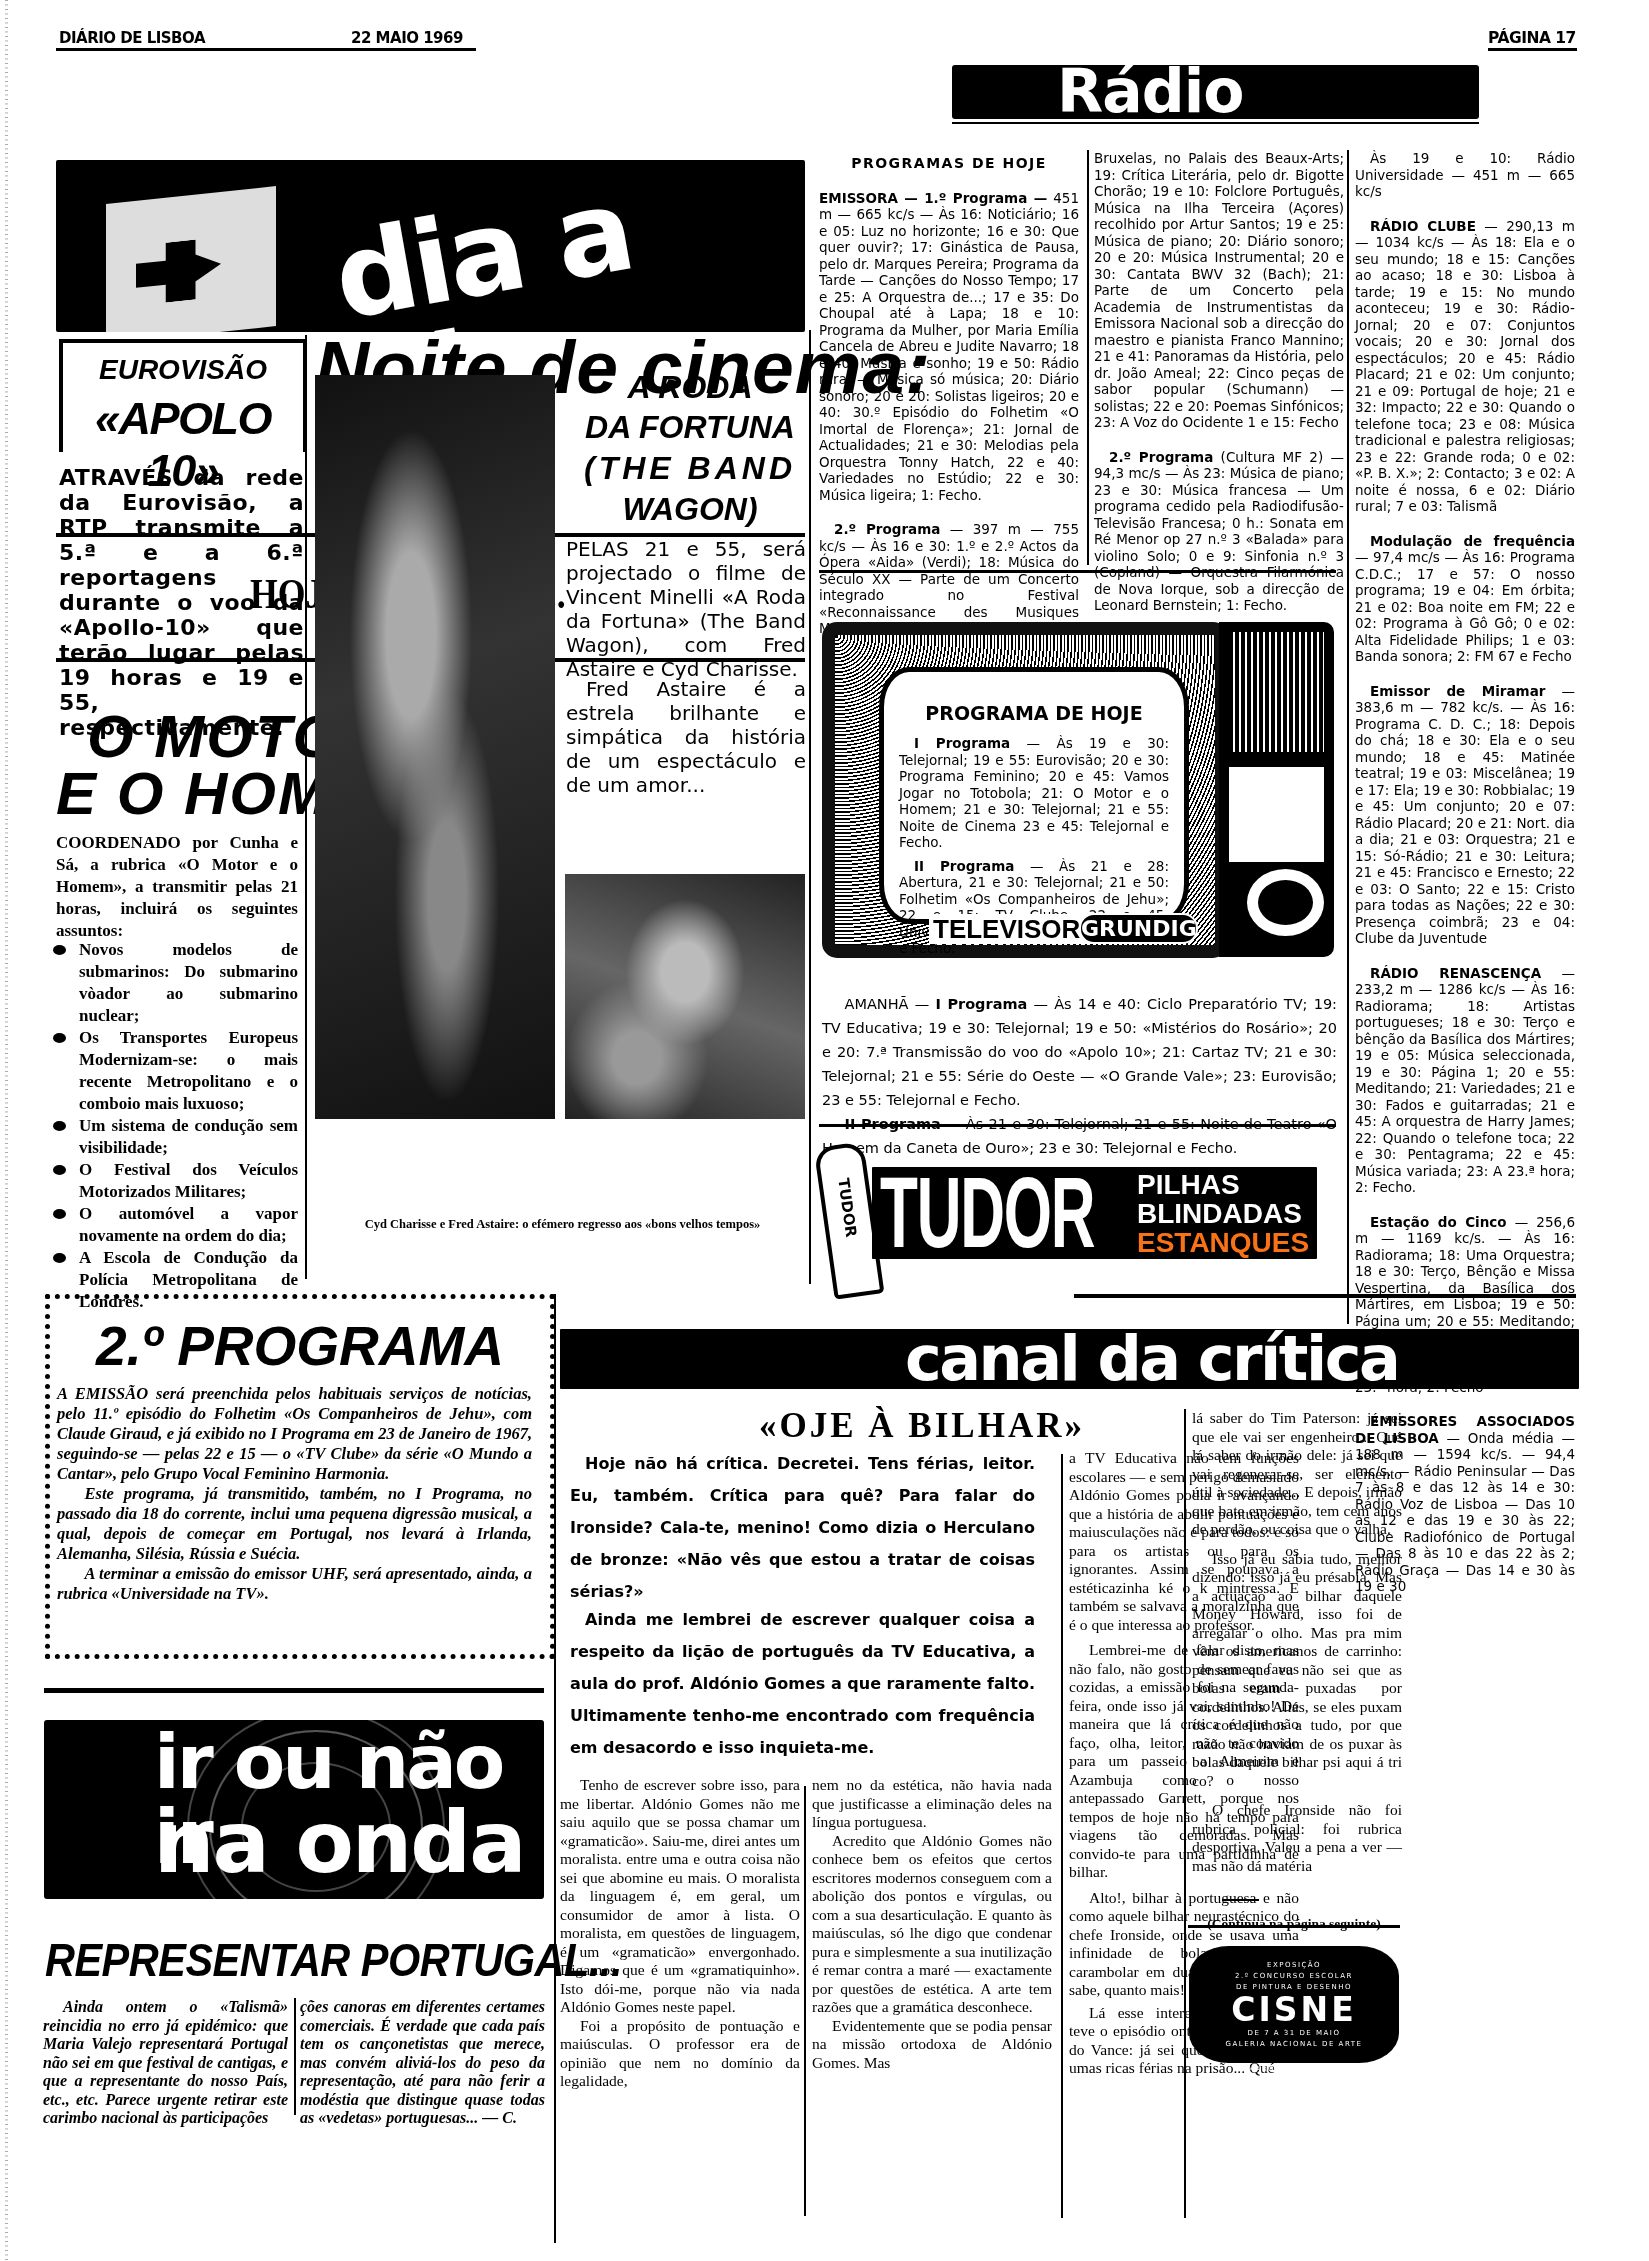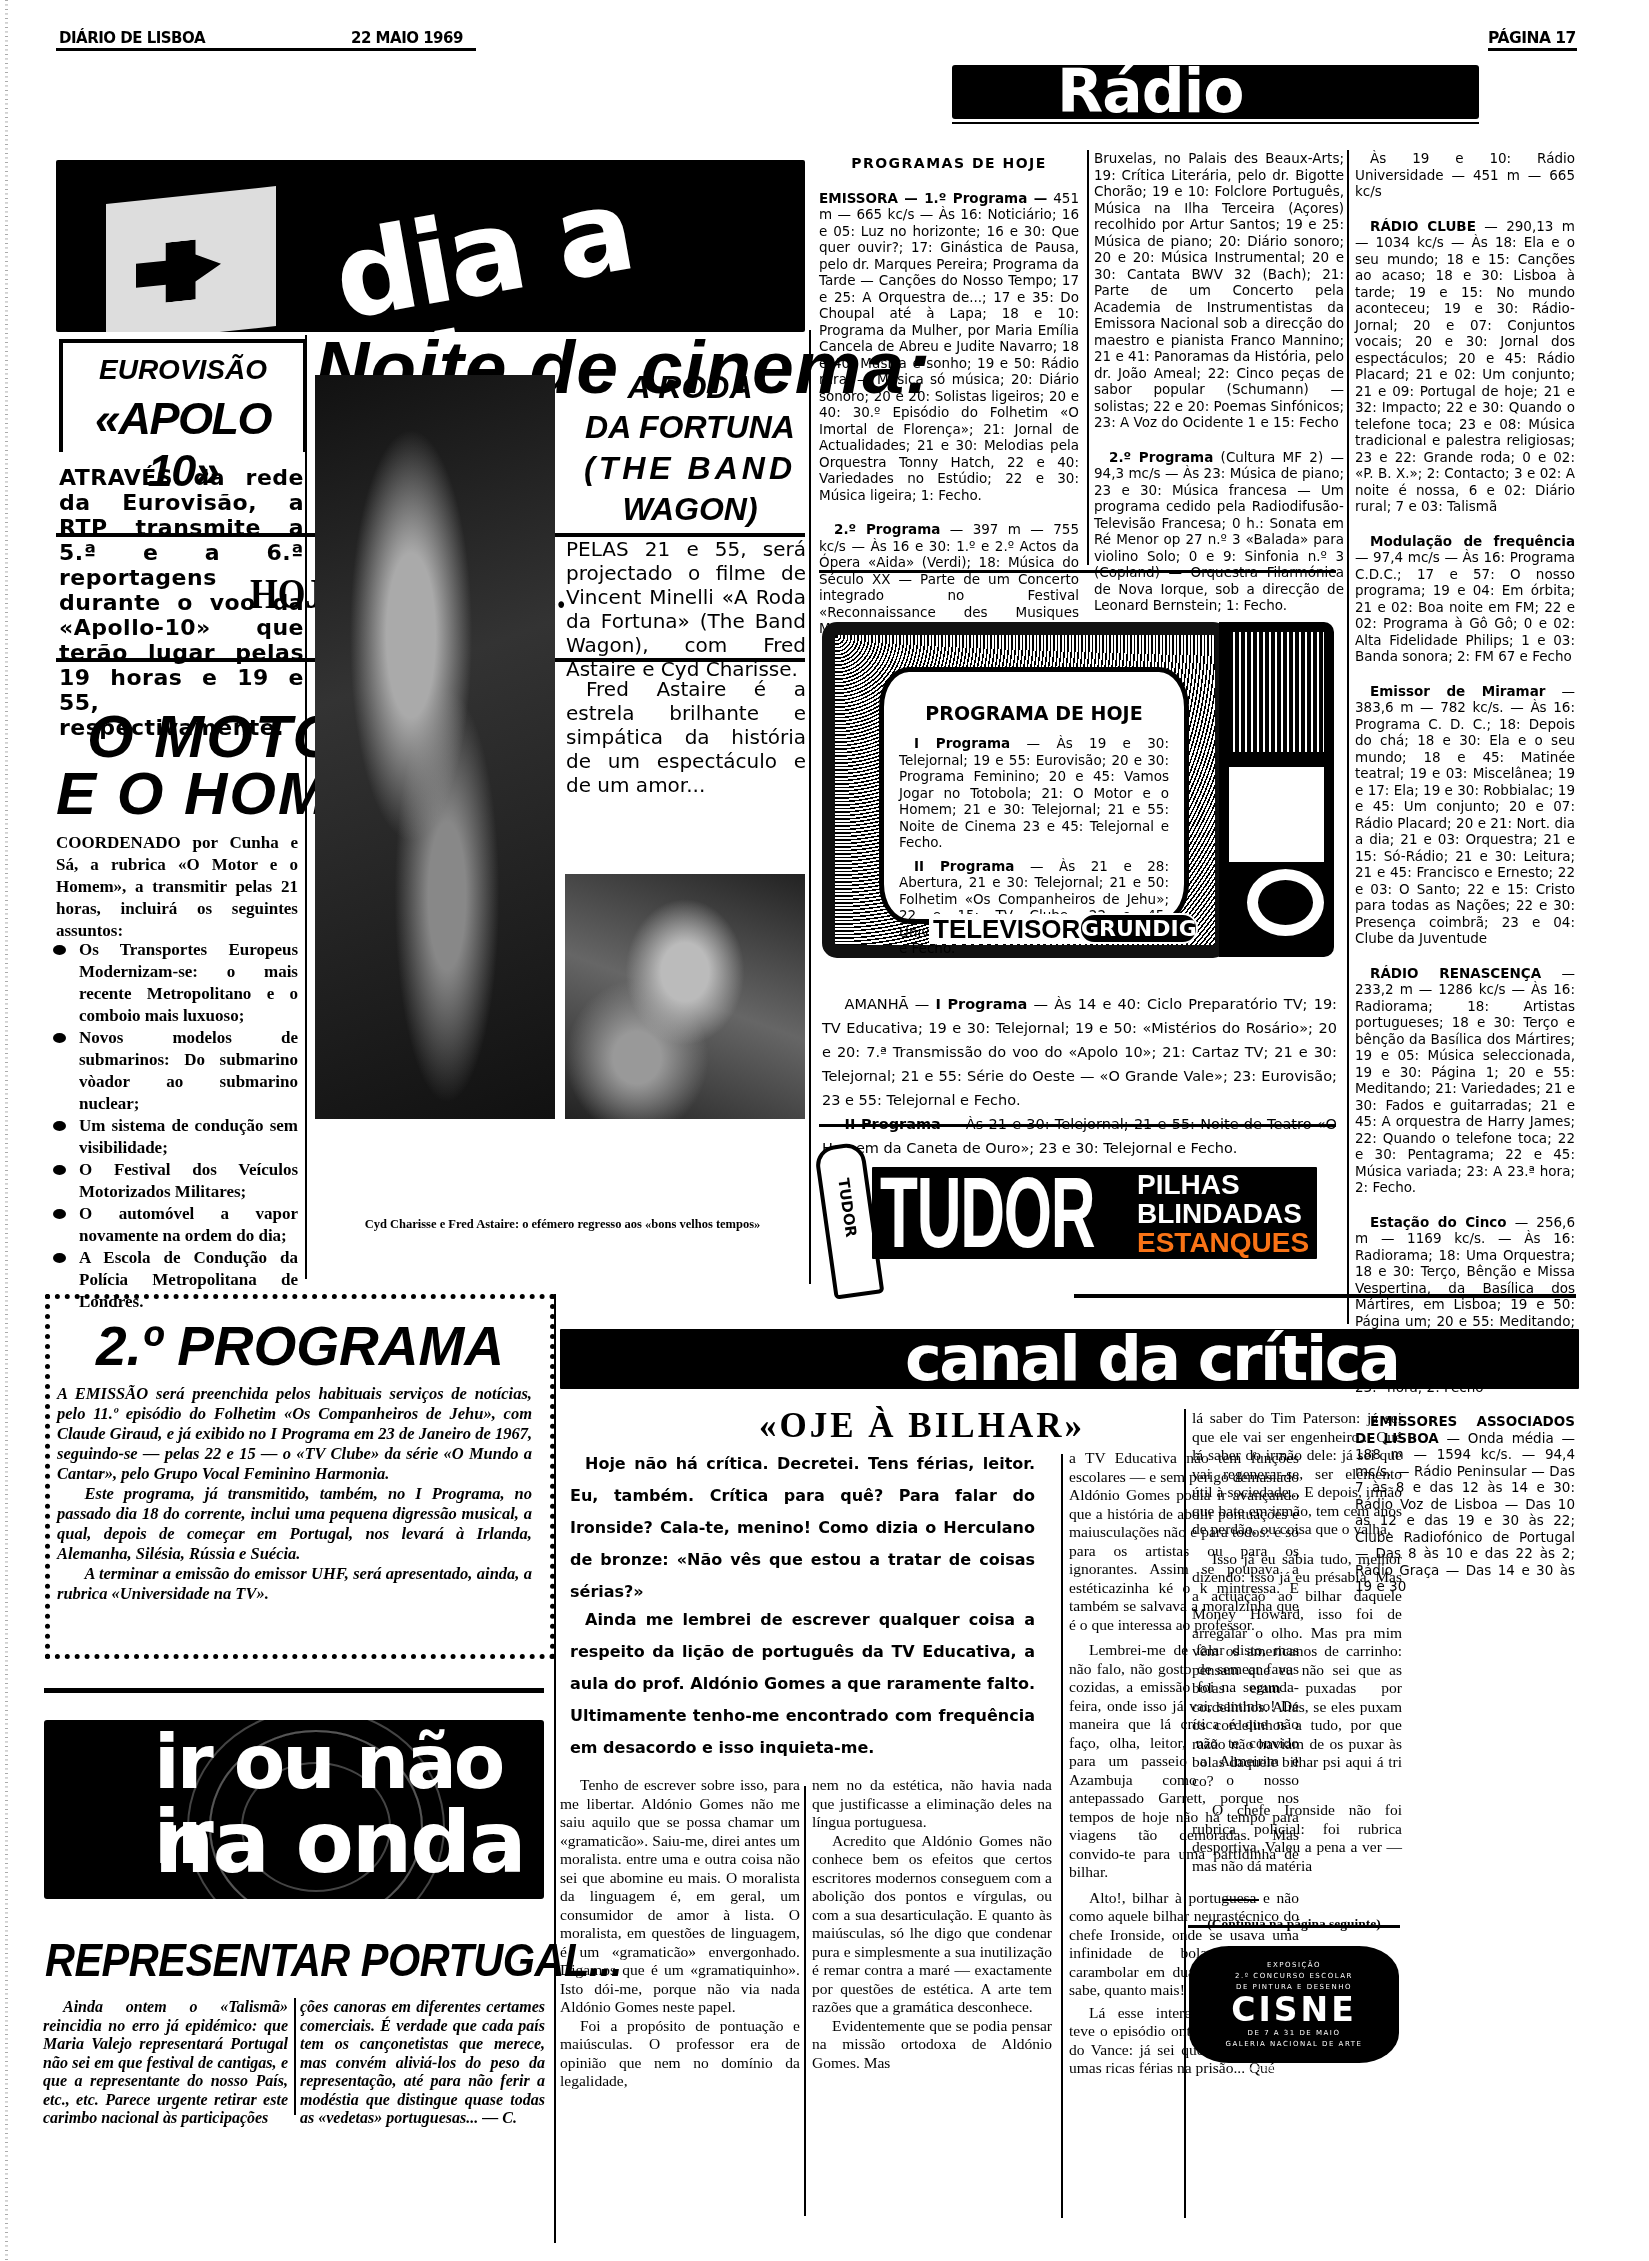--- a/index.html
+++ b/index.html
@@ -65,22 +65,22 @@
 <div class="abs" style="left:59px;top:339px;width:240px;height:109px;border:4px solid #000;border-bottom:none;">
   <div class="abs cond" style="left:0;width:100%;top:11px;text-align:center;font-size:28px;font-weight:bold;font-style:italic;">EUROVISÃO</div>
   <div class="abs cond" style="left:0;width:100%;top:50px;text-align:center;font-size:45px;font-weight:bold;font-style:italic;letter-spacing:-1.5px;">«APOLO 10»</div>
 </div>
 <div class="abs just" style="left:59px;top:465px;width:245px;font-size:22px;line-height:25px;font-weight:bold;letter-spacing:0.5px;">ATRAVÉS da rede da Eurovisão, a RTP transmite a 5.ª e a 6.ª reportagens durante o voo da «Apollo-10» que terão lugar pelas 19 horas e 19 e 55, respectivamente.</div>
 
 <div class="abs cond" style="left:87px;top:702px;font-size:60px;font-weight:bold;font-style:italic;letter-spacing:2px;">O MOTOR</div>
 <div class="abs cond" style="left:56px;top:759px;font-size:60px;font-weight:bold;font-style:italic;letter-spacing:2px;">E O HOMEM</div>
 <div class="abs serif just" style="left:56px;top:832px;width:242px;font-size:17px;line-height:22px;font-weight:bold;">COORDENADO por Cunha e Sá, a rubrica «O Motor e o Homem», a transmitir pelas 21 horas, incluirá os seguintes assuntos:</div>
 <ul class="abs serif motor-list just" style="left:53px;top:939px;width:245px;font-size:17px;line-height:22px;font-weight:bold;">
+  <li>Novos modelos de submarinos: Do submarino vòador ao submarino nuclear;</li>
   <li>Os Transportes Europeus Modernizam-se: o mais recente Metropolitano e o comboio mais luxuoso;</li>
-  <li>Novos modelos de submarinos: Do submarino vòador ao submarino nuclear;</li>
   <li>Um sistema de condução sem visibilidade;</li>
   <li>O Festival dos Veículos Motorizados Militares;</li>
   <li>O automóvel a vapor novamente na ordem do dia;</li>
   <li>A Escola de Condução da Polícia Metropolitana de Londres.</li>
 </ul>
 
 <div class="abs cond" style="left:315px;top:330px;font-size:75px;font-weight:bold;font-style:italic;letter-spacing:1px;line-height:1;">Noite de cinema:</div>
 <div class="abs photo" style="left:315px;top:375px;width:240px;height:744px;"></div>
 <div class="abs cond" style="left:615px;top:369px;width:150px;text-align:center;font-size:32px;font-weight:bold;font-style:italic;">A RODA</div>
 <div class="abs cond" style="left:570px;top:409px;width:240px;text-align:center;font-size:32px;font-weight:bold;font-style:italic;">DA FORTUNA</div>

